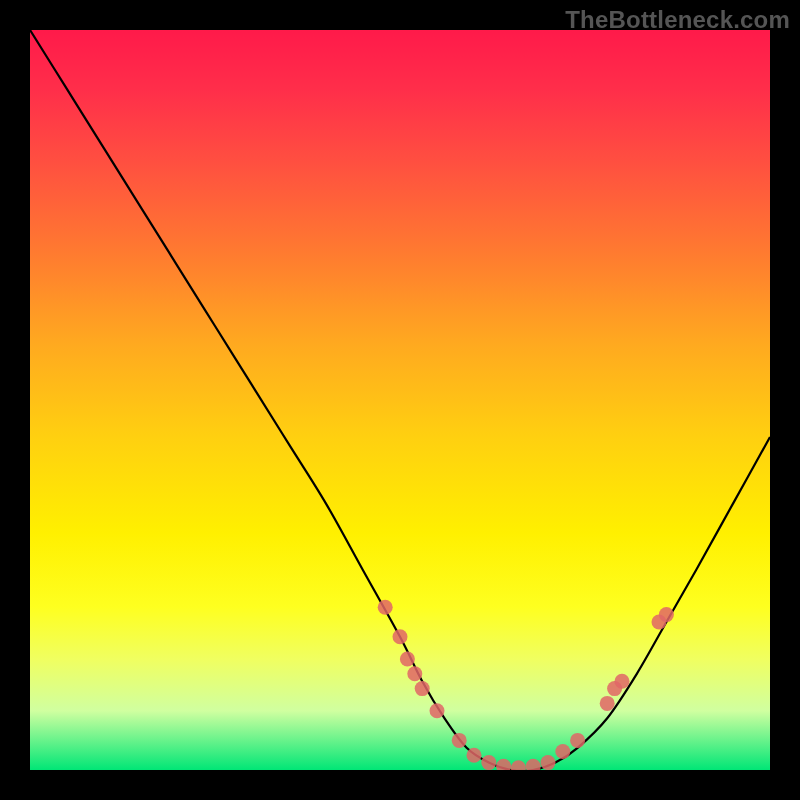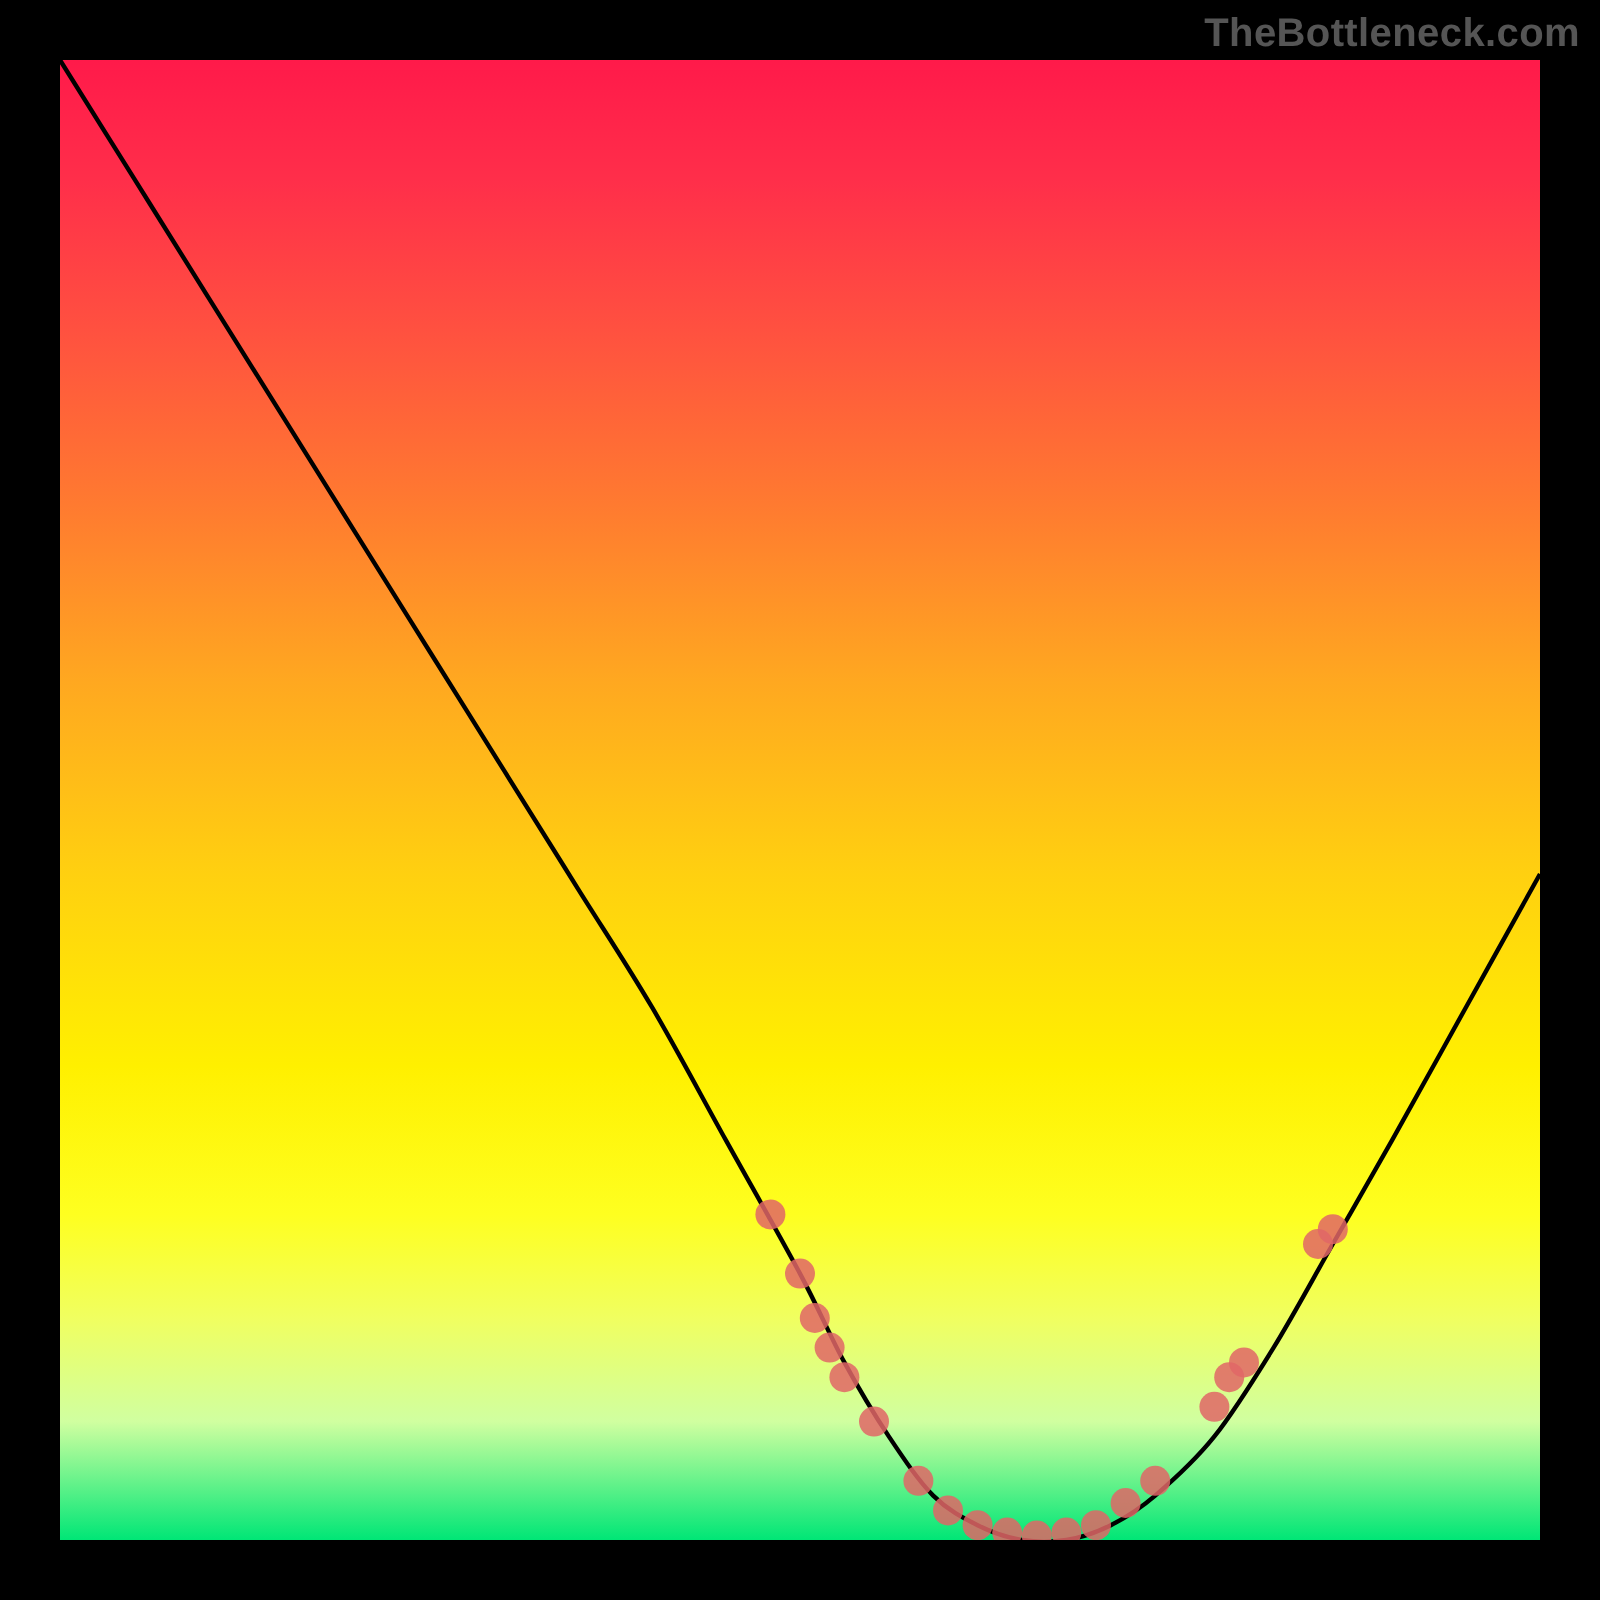--- a/index.html
+++ b/index.html
@@ -28,21 +28,21 @@
       #f0ff60 85%,
       #d0ffa0 92%,
       #00e676 100%
     );
   }
   .watermark {
     position: absolute;
     top: 6px;
     right: 10px;
     font-family: Arial, Helvetica, sans-serif;
-    font-size: 20px;
+    font-size: 24px;
     font-weight: bold;
     color: #555;
     letter-spacing: 0.2px;
   }
   svg.curve {
     position: absolute;
     left: 0;
     top: 0;
     width: 740px;
     height: 740px;

